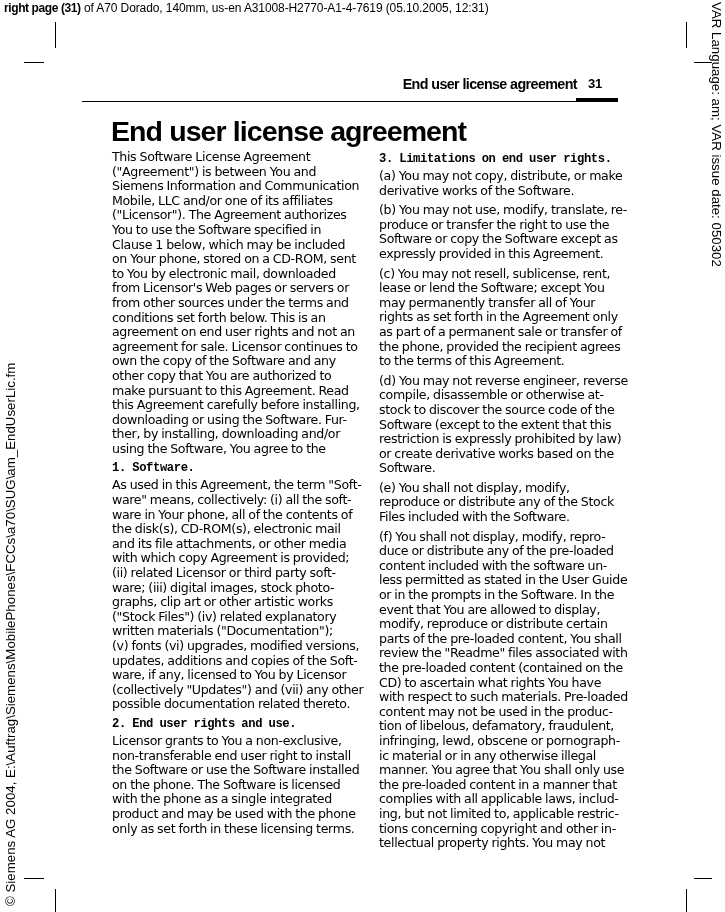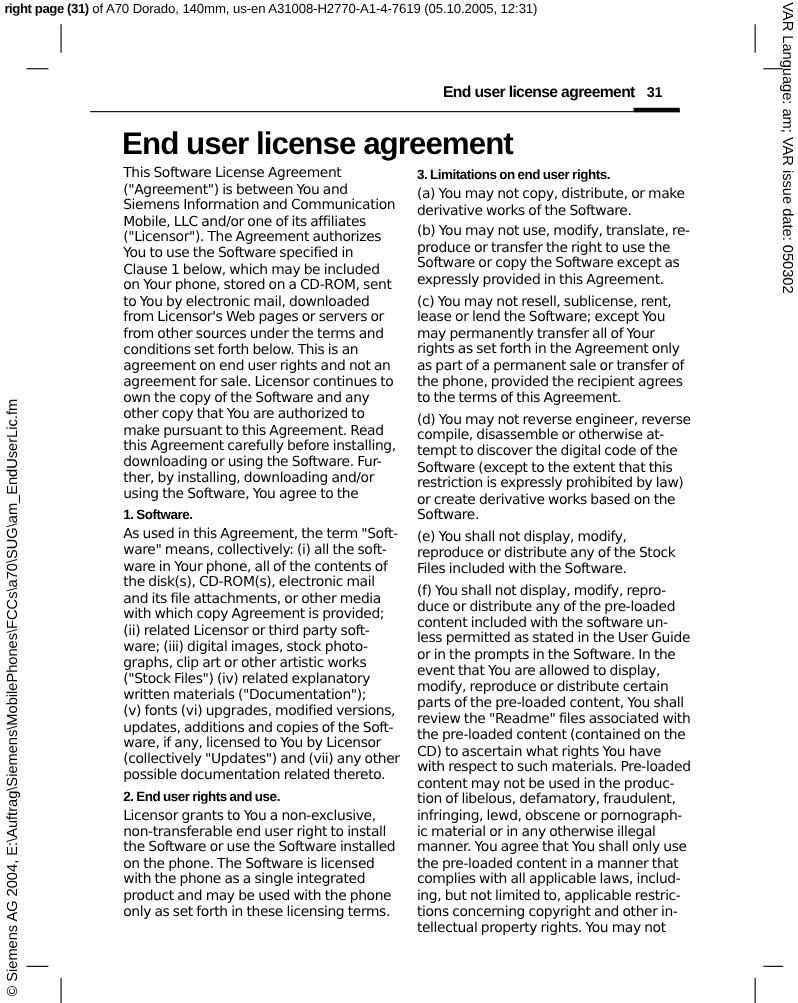--- a/index.html
+++ b/index.html
@@ -120,21 +120,21 @@
     }
     .col-left { left: 112px; width: 240px; }
     .col-right { left: 379px; width: 244px; top: 151px; }
     .col p {
       margin: 0 0 5px 0;
       white-space: nowrap;
     }
     .col p span.line { display: block; }
     .col h2 {
       margin: 1px 0 2px 0;
-      font-family: Liberation Sans, sans-serif;
+      font-family: Liberation Mono, monospace;
       font-weight: bold;
       font-size: 12.2px;
       letter-spacing: -0.4px;
       line-height: 15px;
       white-space: nowrap;
     }
   </style>
 </head>
 <body>
 
@@ -235,21 +235,21 @@
     <span class="line">lease or lend the Software; except You</span>
     <span class="line">may permanently transfer all of Your</span>
     <span class="line">rights as set forth in the Agreement only</span>
     <span class="line">as part of a permanent sale or transfer of</span>
     <span class="line">the phone, provided the recipient agrees</span>
     <span class="line">to the terms of this Agreement.</span>
   </p>
   <p>
     <span class="line">(d) You may not reverse engineer, reverse</span>
     <span class="line">compile, disassemble or otherwise at-</span>
-    <span class="line">tempt to discover the digital code of the</span>
+    <span class="line">stock to discover the source code of the</span>
     <span class="line">Software (except to the extent that this</span>
     <span class="line">restriction is expressly prohibited by law)</span>
     <span class="line">or create derivative works based on the</span>
     <span class="line">Software.</span>
   </p>
   <p>
     <span class="line">(e) You shall not display, modify,</span>
     <span class="line">reproduce or distribute any of the Stock</span>
     <span class="line">Files included with the Software.</span>
   </p>

